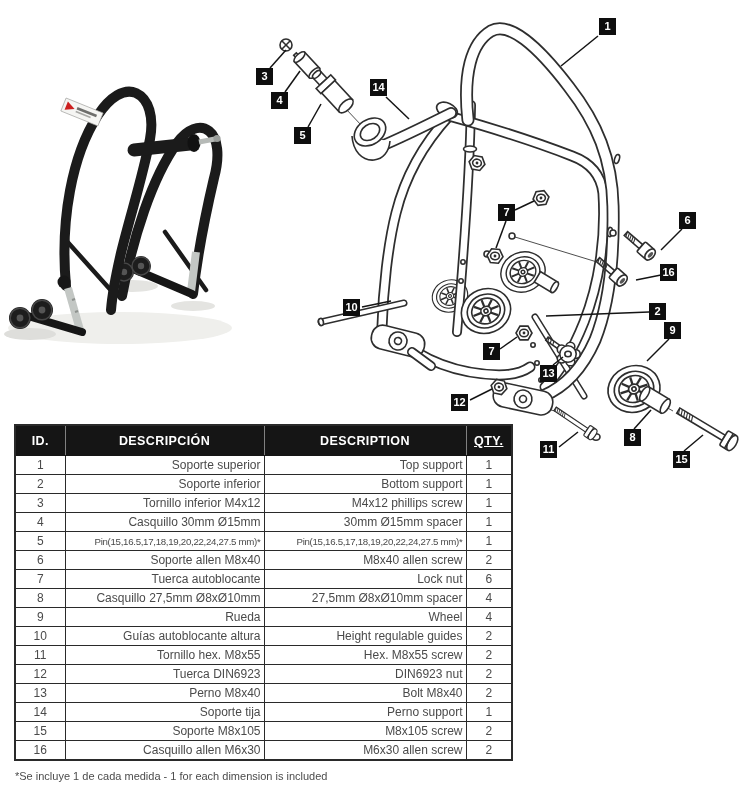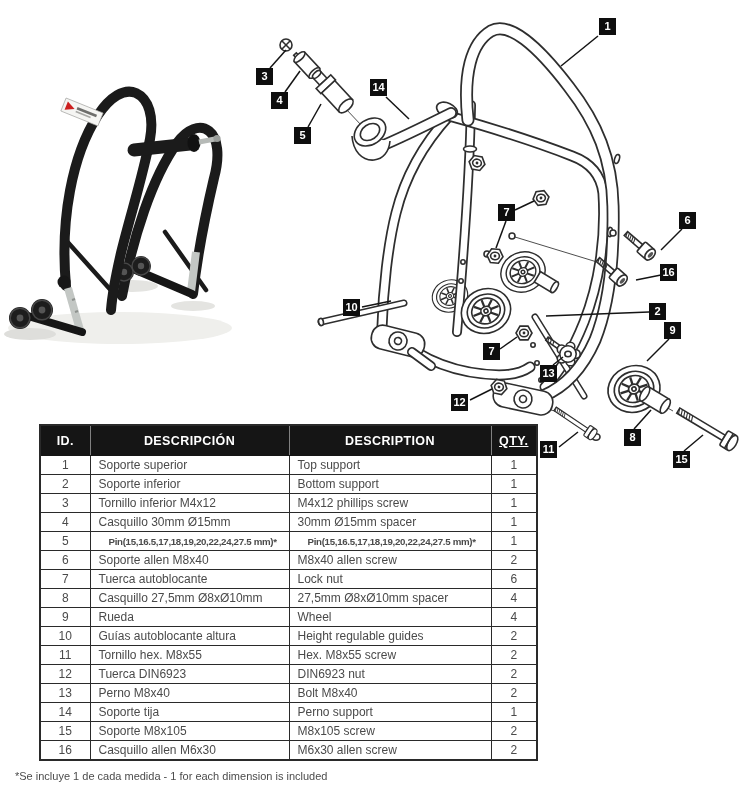--- a/index.html
+++ b/index.html
@@ -27,29 +27,29 @@
   .pthin{stroke:#1b1b1b;stroke-width:4.5;fill:none;stroke-linecap:round}
   .pbar{stroke:#161616;stroke-width:8;fill:none;stroke-linecap:round}
   .psilver{stroke:#c3c7c4;stroke-width:8;fill:none;stroke-linecap:butt}
   
   .callout{position:absolute;min-width:17px;height:17px;background:#0e0e0e;color:#fff;
            font-weight:bold;font-size:11px;line-height:17px;text-align:center;
            padding:0 2px;box-sizing:border-box;}
   #callout-layer{position:absolute;left:0;top:0;width:749px;height:801px;pointer-events:none;}
   
   #parts-table{position:absolute;left:14px;top:424px;width:497px;border-collapse:collapse;
-               table-layout:fixed;background:#fff;border:2px solid #2a2a2a;margin-left:25px;}
+               table-layout:fixed;background:#fff;border:2px solid #2a2a2a;}
   #parts-table th{background:#151515;color:#fff;font-size:12.5px;font-weight:bold;height:27px;
                   letter-spacing:.4px;border:1px solid #151515;border-right:1.5px solid #818181;}
   #parts-table th:last-child{border-right:1px solid #151515;text-decoration:underline;}
   #parts-table td{border:1px solid #2a2a2a;height:18px;font-size:12px;color:#4a4a4a;
                   padding:0 3px;white-space:nowrap;overflow:hidden;}
   #parts-table td.c{text-align:center;padding:0;}
-  #parts-table td.d{text-align:left;padding-left:8px;}
-  #parts-table td.sm{font-size:9.7px;letter-spacing:-0.3px;padding-left:18px;font-weight:bold;}
+  #parts-table td.d{text-align:right;padding-left:8px;}
+  #parts-table td.sm{font-size:9.7px;letter-spacing:-0.3px;padding-left:18px;}
   .footnote{position:absolute;left:15px;top:770px;font-size:11px;color:#4c4c4c;}
 </style>
 </head>
 <body>
 
 <svg id="scene" width="749" height="801" viewBox="0 0 749 801">
   <defs>
     <g id="wheel">
       <ellipse rx="25" ry="22" class="ln f"></ellipse>
       <ellipse rx="19" ry="16.6" class="ln f"></ellipse>

